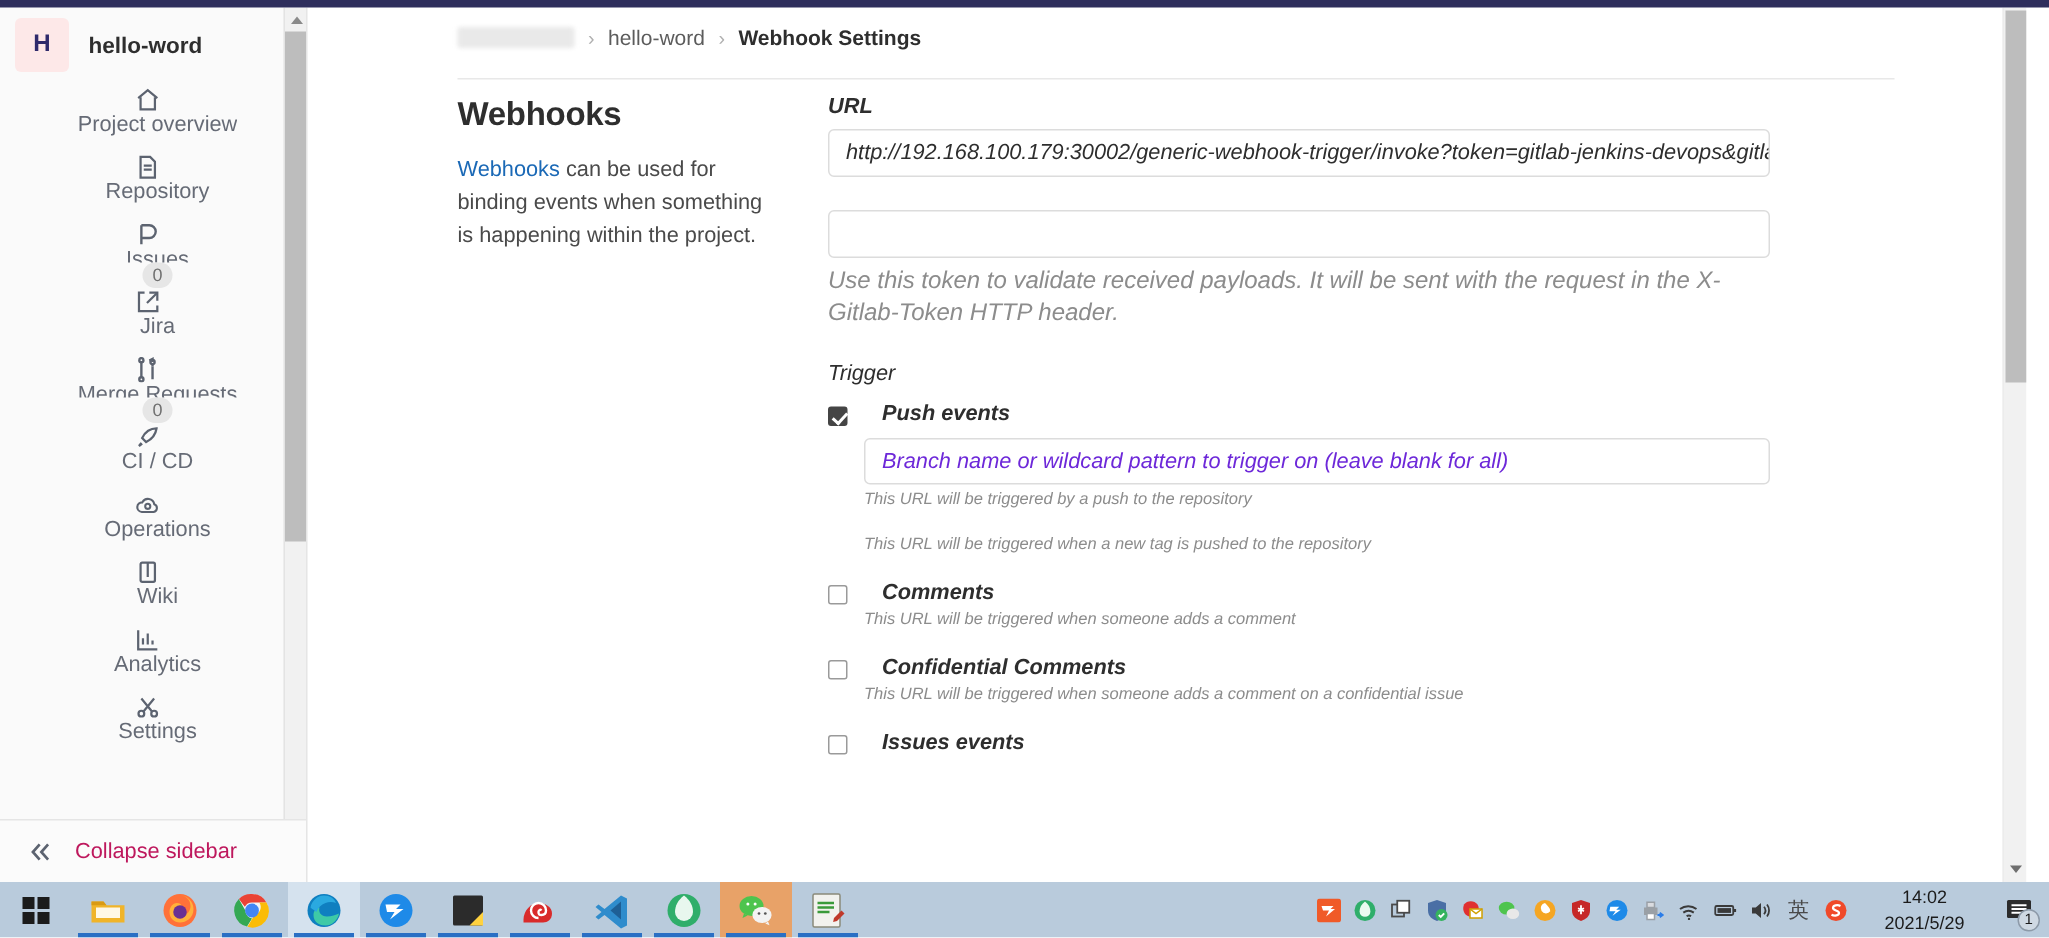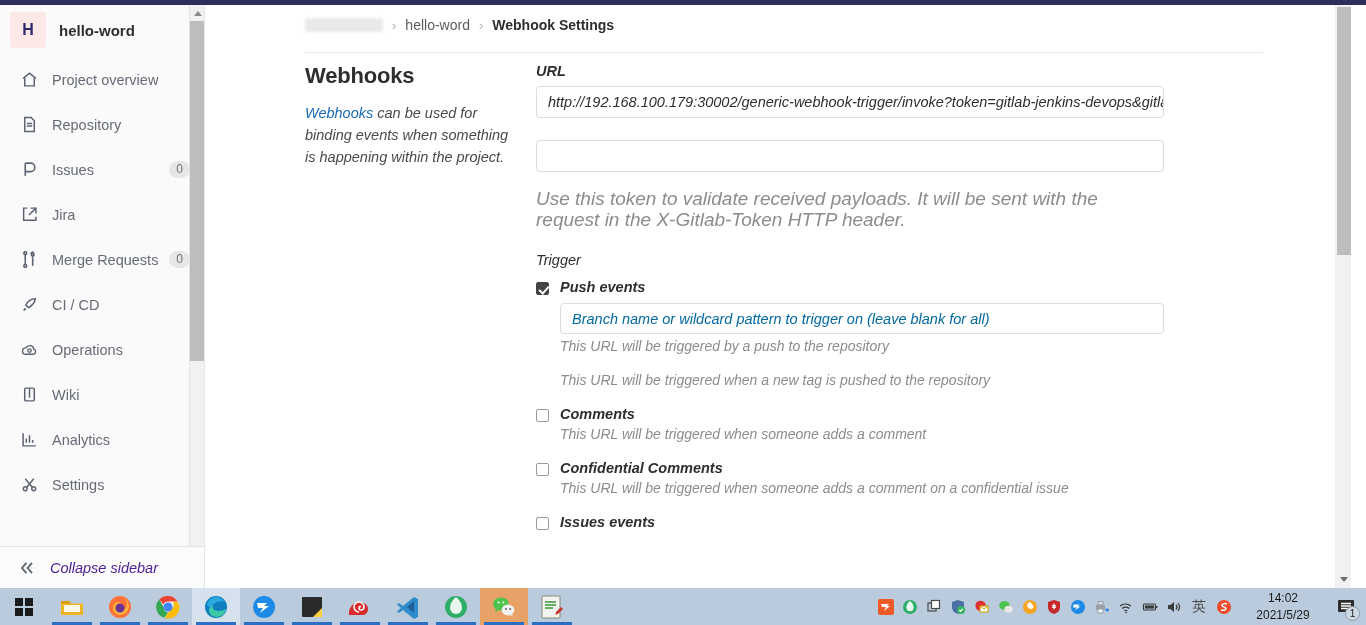--- a/index.html
+++ b/index.html
@@ -59,20 +59,21 @@
   .nav-list { list-style: none; }
   .nav-item {
     display: flex; align-items: center;
     height: 45px;
     padding-left: 16px; padding-right: 14px;
     color: #666b76;
     font-size: 14.5px;
     cursor: pointer;
     position: relative;
     border-left: 4px solid transparent;
+    flex-direction: column;
   }
   .nav-item .nav-ico {
     width: 18px; height: 18px;
     margin-right: 14px;
     flex: 0 0 18px;
     display: flex; align-items: center; justify-content: center;
     color: #5c6370;
   }
   .nav-item .nav-ico svg { width: 17px; height: 17px; display: block; }
   .nav-label { flex: 1 1 auto; white-space: nowrap; overflow: hidden; }
@@ -115,25 +116,24 @@
   }
 
   
   .sidebar-footer {
     position: absolute; bottom: 0; left: 0;
     width: 205px; height: 42px;
     background: #fbfbfb;
     border-top: 1px solid #e5e5e5;
     display: flex; align-items: center;
     padding-left: 18px;
-    color: #4c1d95;
+    color: #be185d;
     font-size: 14.5px;
     z-index: 5;
     cursor: pointer;
-    font-style: italic;
   }
   .sidebar-footer .nav-ico { margin-right: 14px; width: 18px; display:flex; align-items:center; justify-content:center; }
 
   
   .content {
     position: absolute; top: 0; left: 206px;
     width: 1145px; height: 583px;
     background: #ffffff;
     overflow: hidden;
   }
@@ -159,33 +159,34 @@
   .bc-divider {
     position: absolute; top: 47px; left: 99px;
     width: 958px; height: 1px;
     background: #e8e8e8;
   }
 
   .settings-row {
     position: absolute; top: 58px; left: 0;
     width: 1145px;
     display: flex;
+    gap: 16px;
   }
   .col-left {
     width: 330px;
     padding-left: 99px;
     padding-right: 25px;
   }
   .sec-title {
     font-size: 22px; font-weight: 700; color: #2e2e2e;
     margin-bottom: 13px;
     letter-spacing: -0.2px;
   }
   .sec-desc {
-    font-size: 14.5px; line-height: 22px; color: #4a4a4a; font-style: italic;
+    font-size: 14.5px; line-height: 22px; color: #4a4a4a;
   }
   .sec-desc a { color: #1b69b6; text-decoration: none; cursor: pointer; }
 
   .col-right { width: 640px; padding-left: 0; font-style: italic; }
 
   .field-label {
     font-size: 14.5px; font-weight: 700; color: #2e2e2e;
     margin-bottom: 7px;
   }
   .txt-input {
@@ -195,22 +196,22 @@
     background: #fff;
     padding: 0 11px;
     font-size: 14.5px;
     color: #2e2e2e;
     font-family: "Liberation Sans", sans-serif;
     outline: none;
     white-space: nowrap; overflow: hidden; text-overflow: clip;
     display: flex; align-items: center;
   }
   .help-text {
-    font-size: 19px; line-height: 21px; color: #8c8c8c;
-    margin-top: 16px; width: 628px;
+    font-size: 16px; line-height: 21px; color: #8c8c8c;
+    margin-top: 5px; width: 628px;
   }
   .gap-22 { height: 22px; }
 
   .trigger-title {
     font-size: 14.5px; color: #2e2e2e;
     margin-top: 22px; margin-bottom: 11px;
   }
 
   .check-row { display: flex; align-items: flex-start; margin-bottom: 0; }
   .cb {
@@ -226,36 +227,36 @@
   }
   .cb.checked { background: #454545; border-color: #454545; }
   .cb.checked::after {
     content: "";
     position: absolute; left: 3.5px; top: 0.5px;
     width: 4px; height: 8px;
     border: solid #ffffff;
     border-width: 0 2px 2px 0;
     transform: rotate(42deg);
   }
-  .cb-label { font-size: 14.5px; font-weight: 700; color: #2e2e2e; cursor: pointer; }
+  .cb-label { font-size: 14.5px; font-weight: 700; color: #2e2e2e; cursor: pointer; margin-left: 12px; }
   .sub-block { margin-left: 24px; }
   .sub-input {
     width: 604px; height: 31px;
     border: 1px solid #dcdcdc; border-radius: 4px;
     background: #fff;
     padding: 0 11px;
     font-size: 14.5px; color: #2e2e2e;
     display: flex; align-items: center;
     margin-top: 8px;
     font-family: "Liberation Sans", sans-serif;
     outline: none;
   }
-  .sub-input.placeholder { color: #0369a1; }
+  .sub-input.placeholder { color: #6d28d9; }
   .sub-help {
-    font-size: 14px; color: #8c8c8c; margin-top: 7px; margin-bottom: 19px;
+    font-size: 11px; color: #8c8c8c; margin-top: 7px; margin-bottom: 19px;
   }
   .sub-help.tight { margin-top: 4px; margin-bottom: 18px; }
 
   
   .page-scroll {
     position: absolute; top: 0; right: 0;
     width: 16px; height: 583px;
     background: #f1f1f1;
     border-left: 1px solid #ececec;
   }

